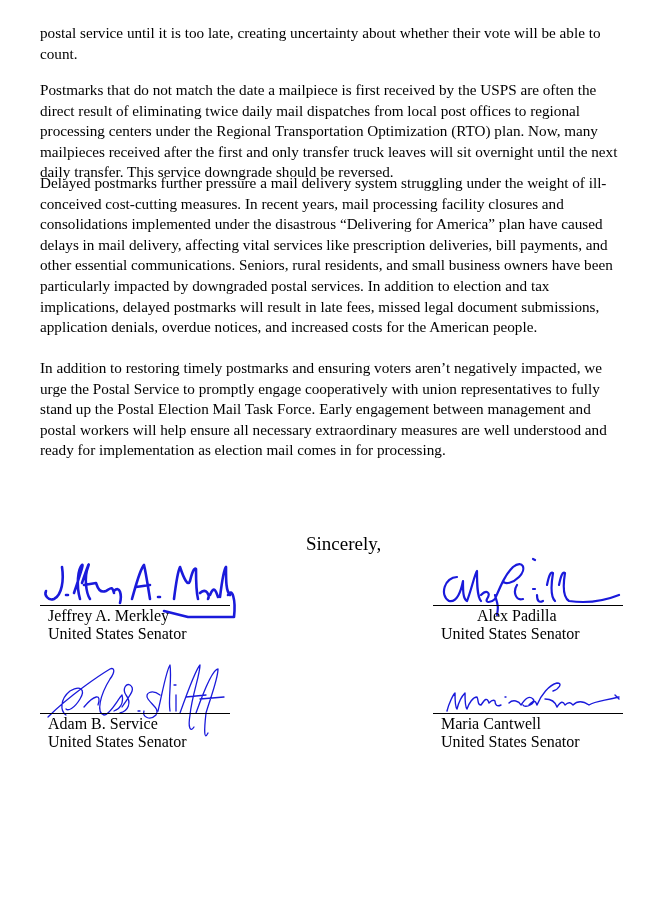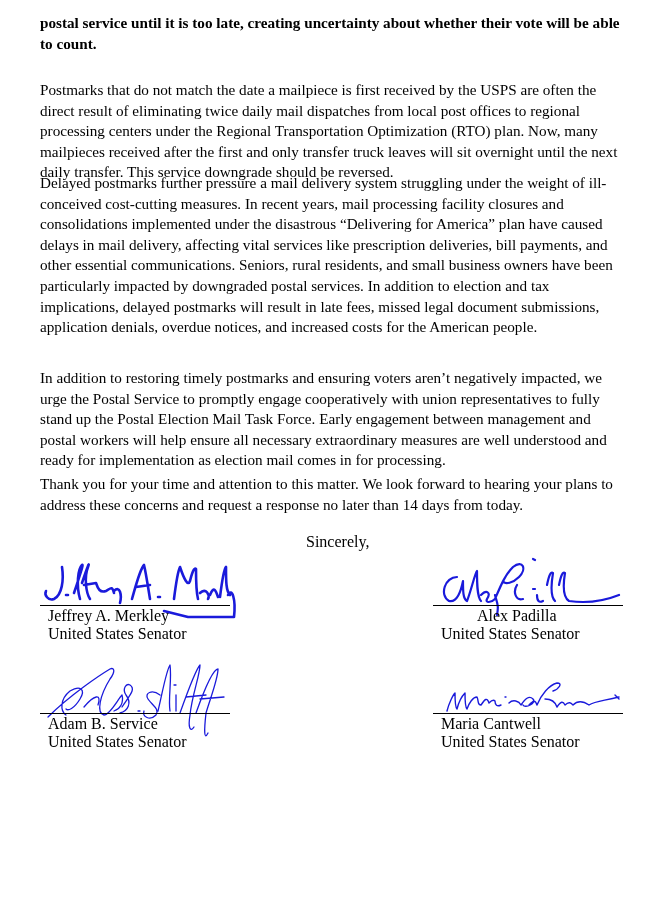--- a/index.html
+++ b/index.html
@@ -5,42 +5,41 @@
     html, body { margin: 0; padding: 0; background: #ffffff; }
     body {
       width: 663px; height: 900px; position: relative; overflow: hidden;
       font-family: "Liberation Serif", serif; color: #000; font-size: 15.2px;
     }
     .page { position: absolute; left: 0; top: 0; width: 663px; height: 900px; background: #fff; }
     .para {
       position: absolute; left: 40px; width: 590px; margin: 0;
       line-height: 20.6px; font-size: 15.2px;
     }
-    #p0 { top: 13px; font-weight: bold; }
+    #p0 { top: 23px; }
     #p1 { top: 80px; }
     #p2 { top: 173px; }
-    #p3 { top: 368px; font-family: Liberation Serif, serif; }
+    #p3 { top: 358px; font-family: Liberation Serif, serif; }
     #p4 { top: 474px; }
-    .closing { position: absolute; left: 306px; top: 533px; font-size: 16px; }
+    .closing { position: absolute; left: 306px; top: 533px; font-size: 19px; }
     .sig-block { position: absolute; width: 200px; }
     .sig-line { position: absolute; left: 0; height: 1px; background: #000; }
     .sig-name, .sig-title { position: absolute; left: 8px; font-size: 16px; white-space: nowrap; line-height: 18px; }
     .sig-svg { position: absolute; overflow: visible; }
     .sig-svg path { fill: none; stroke-linecap: round; stroke-linejoin: round; }
   </style>
 </head>
 <body>
 
 <div class="page">
 
   <p class="para" id="p0">postal service until it is too late, creating uncertainty about whether their vote will be able to count.</p>
   <p class="para" id="p1">Postmarks that do not match the date a mailpiece is first received by the USPS are often the direct result of eliminating twice daily mail dispatches from local post offices to regional processing centers under the Regional Transportation Optimization (RTO) plan. Now, many mailpieces received after the first and only transfer truck leaves will sit overnight until the next daily transfer. This service downgrade should be reversed.</p>
   <p class="para" id="p2">Delayed postmarks further pressure a mail delivery system struggling under the weight of ill-conceived cost-cutting measures. In recent years, mail processing facility closures and consolidations implemented under the disastrous “Delivering for America” plan have caused delays in mail delivery, affecting vital services like prescription deliveries, bill payments, and other essential communications. Seniors, rural residents, and small business owners have been particularly impacted by downgraded postal services. In addition to election and tax implications, delayed postmarks will result in late fees, missed legal document submissions, application denials, overdue notices, and increased costs for the American people.</p>
   <p class="para" id="p3">In addition to restoring timely postmarks and ensuring voters aren’t negatively impacted, we urge the Postal Service to promptly engage cooperatively with union representatives to fully stand up the Postal Election Mail Task Force. Early engagement between management and postal workers will help ensure all necessary extraordinary measures are well understood and ready for implementation as election mail comes in for processing.</p>
-  <p class="para" id="p4">Thank you for your time and attention to this matter. We look forward to hearing your plans to address these concerns and request a response no later than 14 days from today.</p>
 
   <div class="closing">Sincerely,</div>
 
   <div class="sig-block" style="left:40px; top:555px;">
     <svg class="sig-svg" width="200" height="70" style="left:0; top:0;">
       <path class="ink" stroke-width="2.6" d="M22 12 C24 25 22 40 14 44 C8 46 4 40 6 36 M26 40 l2 0 M34 38 C40 20 44 8 42 10 C38 14 36 30 40 44 M42 28 C48 10 50 6 48 12 C44 22 46 38 50 44 M44 30 L56 28 C58 34 60 38 66 36 C70 34 72 30 74 38 M74 36 C80 30 82 40 80 48 M92 44 C96 30 100 14 104 10 C106 18 108 32 110 44 M96 32 L110 30 M118 42 l2 0 M134 44 C136 28 138 16 140 12 C144 24 148 32 150 26 C152 18 154 12 156 14 C156 26 156 36 158 44 M160 38 C166 32 170 40 168 44 M170 40 C174 30 176 36 178 42 M180 42 C182 26 184 14 186 12 C186 26 186 36 190 40 M188 40 C192 32 196 44 194 62 L148 62 L124 56" stroke="#1a1adb"></path>
     </svg>
     <div class="sig-line" style="top:50px; width:190px;"></div>
     <div class="sig-name" style="top:52px; left:8px;">Jeffrey A. Merkley</div>
     <div class="sig-title" style="top:70px; left:8px;">United States Senator</div>

